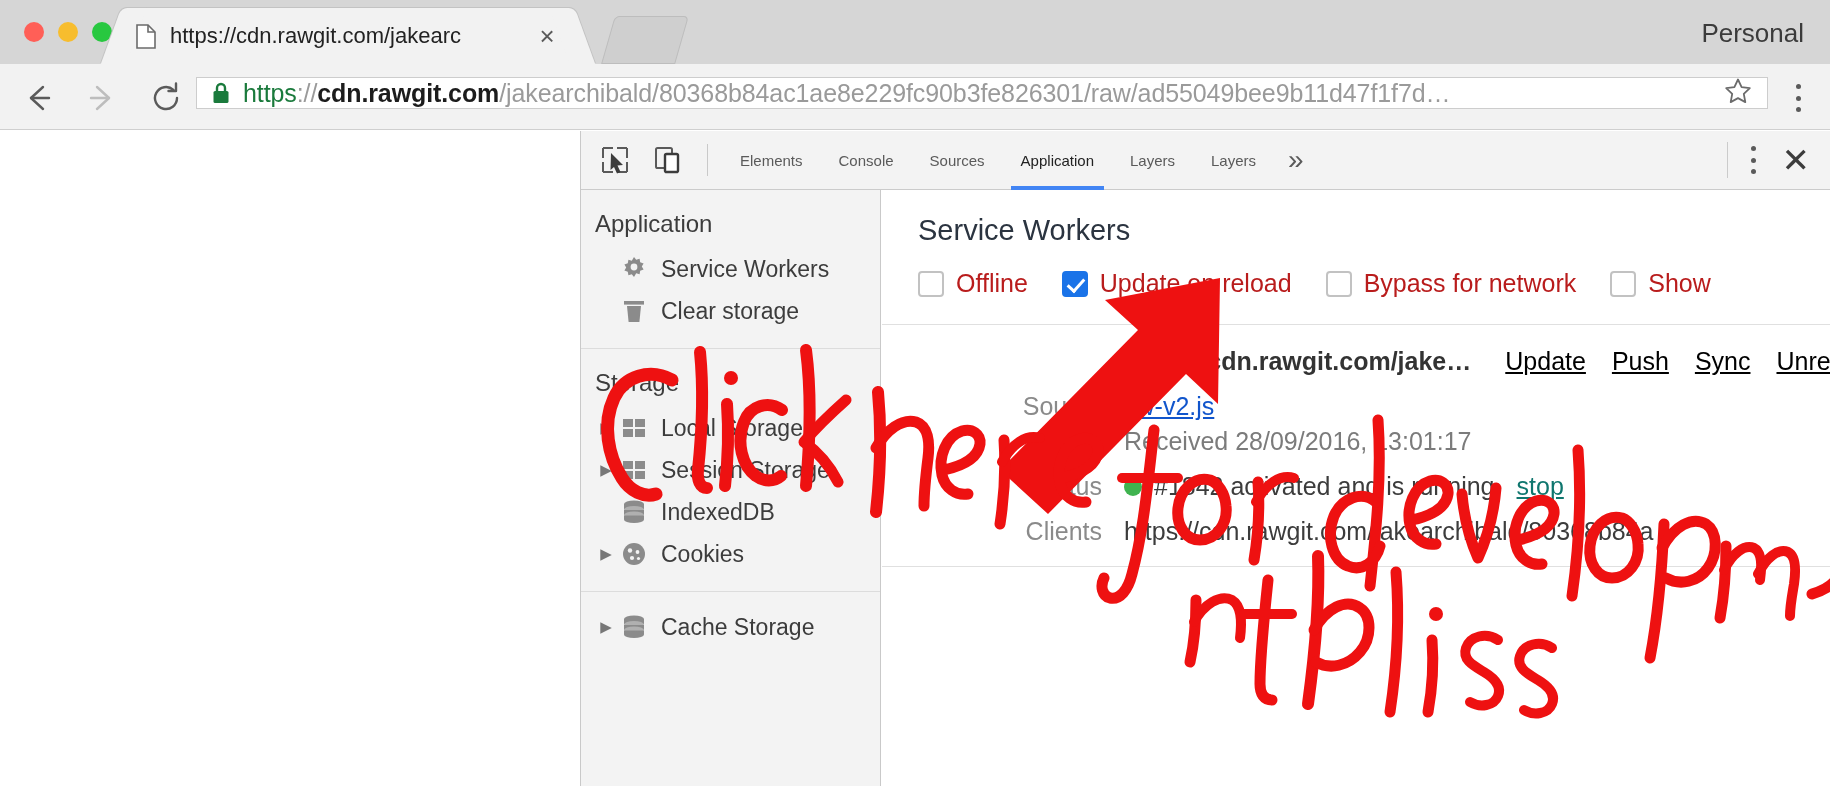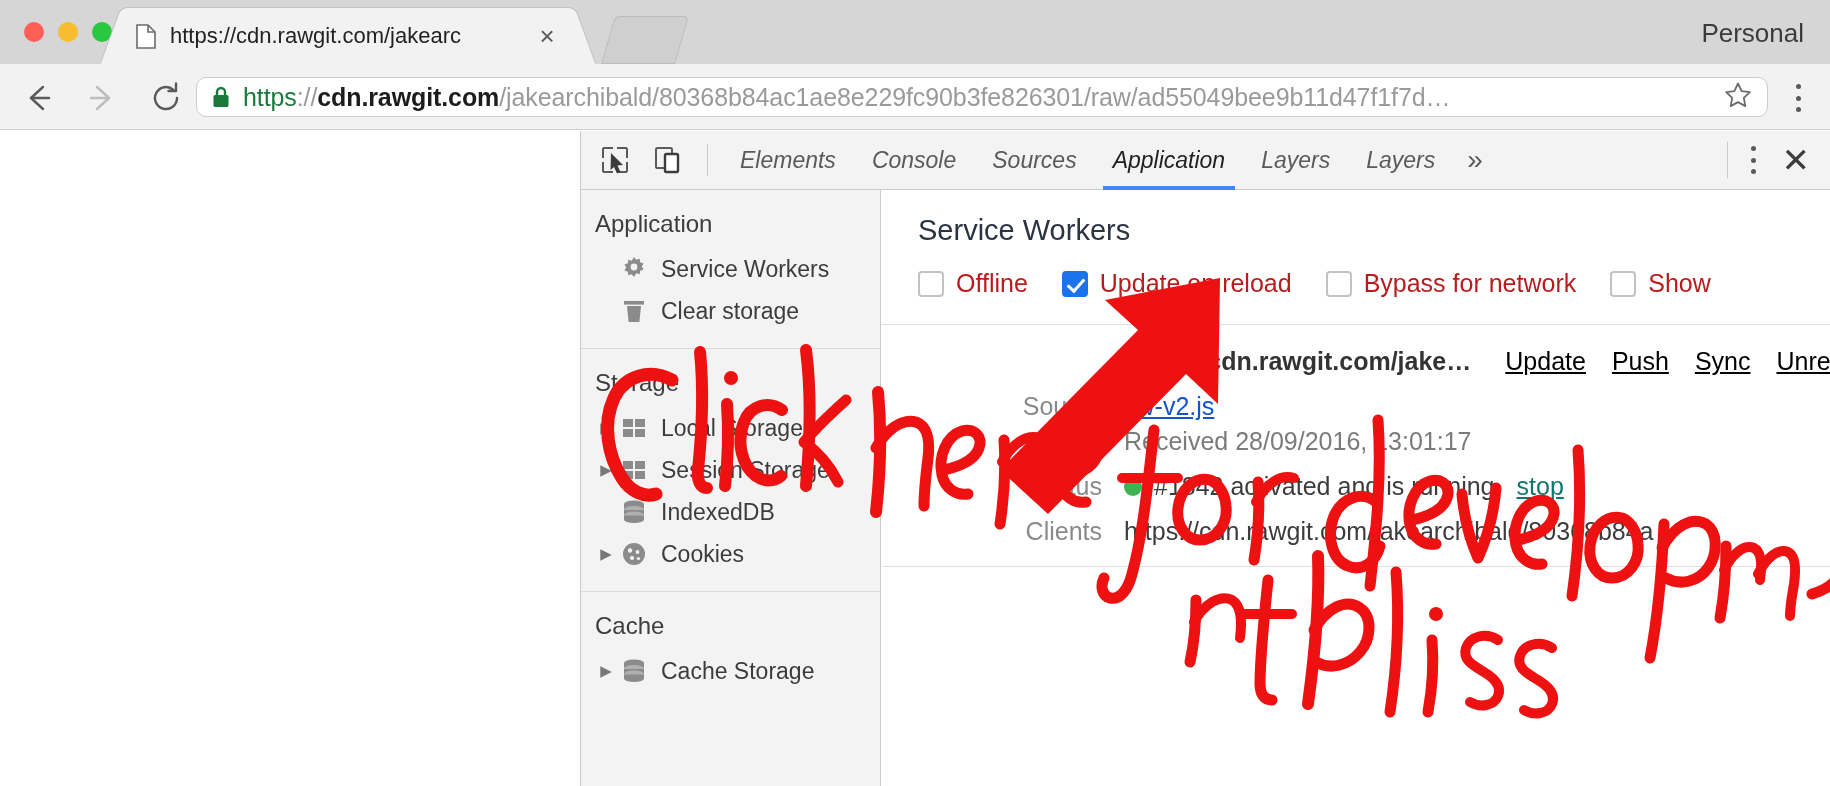--- a/index.html
+++ b/index.html
@@ -76,22 +76,22 @@
   }
   .nav-btn {
     position: absolute; top: 14px; width: 40px; height: 40px;
     display: flex; align-items: center; justify-content: center;
   }
   .nav-back    { left: 18px; }
   .nav-forward { left: 82px; }
   .nav-reload  { left: 146px; }
 
   .omnibox {
-    position: absolute; top: 13px; left: 196px; right: 62px; height: 40px;
-    background: #fff; border: 1px solid #cdcdcd; border-radius: 10px;
+    position: absolute; top: 13px; left: 196px; right: 62px; height: 32px;
+    background: #fff; border: 1px solid #cdcdcd; border-radius: 0;
     display: flex; align-items: center; padding: 0 14px;
     overflow: hidden;
   }
   .lock-icon { flex: 0 0 auto; margin-right: 12px; display: flex; }
   .url-text {
     flex: 1 1 auto; font-size: 25px; white-space: nowrap; overflow: hidden;
     color: #9a9a9a; letter-spacing: -0.1px;
   }
   .url-scheme { color: #1a7a3c; }
   .url-sep    { color: #9a9a9a; }
@@ -128,22 +128,22 @@
     background: #f3f3f3; border-bottom: 1px solid #cbcbcb;
     display: flex; align-items: center;
   }
   .dt-tool-ico {
     width: 40px; height: 40px; margin-left: 14px;
     display: flex; align-items: center; justify-content: center;
   }
   .dt-divider { width: 1px; height: 32px; background: #c9c9c9; margin: 0 14px 0 18px; }
   .dt-tabs { display: flex; align-items: center; height: 59px; }
   .dt-tab {
-    font-size: 23px; color: #5a5a5a; padding: 0 18px; height: 59px;
-    display: flex; align-items: center; position: relative; white-space: nowrap; font-style: italic;
+    font-size: 15px; color: #5a5a5a; padding: 0 18px; height: 59px;
+    display: flex; align-items: center; position: relative; white-space: nowrap;
   }
   .dt-tab.active { color: #222; }
   .dt-tab.active::after {
     content: ""; position: absolute; left: 8px; right: 8px; bottom: 0;
     height: 4px; background: #4285f4;
   }
   .dt-more { font-size: 28px; color: #5a5a5a; padding: 0 14px; }
   .dt-right { margin-left: auto; display: flex; align-items: center; height: 59px; }
   .dt-vdiv { width: 1px; height: 36px; background: #cbcbcb; margin: 0 12px; }
   .dt-kebab {
@@ -416,21 +416,20 @@
               <circle cx="16.5" cy="11" r="1.9" fill="#f3f3f3"></circle>
               <circle cx="11" cy="17" r="2.1" fill="#f3f3f3"></circle>
               <circle cx="17.5" cy="17.5" r="1.6" fill="#f3f3f3"></circle>
             </svg>
           </span>
           <span class="sb-label">Cookies</span>
         </div>
       </div>
 
       <div class="sb-group">
-        <div class="sb-title">Cache</div>
         <div class="sb-item">
           <span class="sb-twisty">▶</span>
           <span class="sb-ico">
             <svg width="24" height="26" viewBox="0 0 24 26">
               <ellipse cx="12" cy="5" rx="10" ry="3.6" fill="#8b8b8b"></ellipse>
               <rect x="2" y="5" width="20" height="5" fill="#8b8b8b"></rect>
               <ellipse cx="12" cy="10.5" rx="10" ry="3.6" fill="#b0b0b0"></ellipse>
               <rect x="2" y="11" width="20" height="5" fill="#8b8b8b"></rect>
               <ellipse cx="12" cy="16" rx="10" ry="3.6" fill="#b0b0b0"></ellipse>
               <rect x="2" y="16.5" width="20" height="4" fill="#8b8b8b"></rect>

